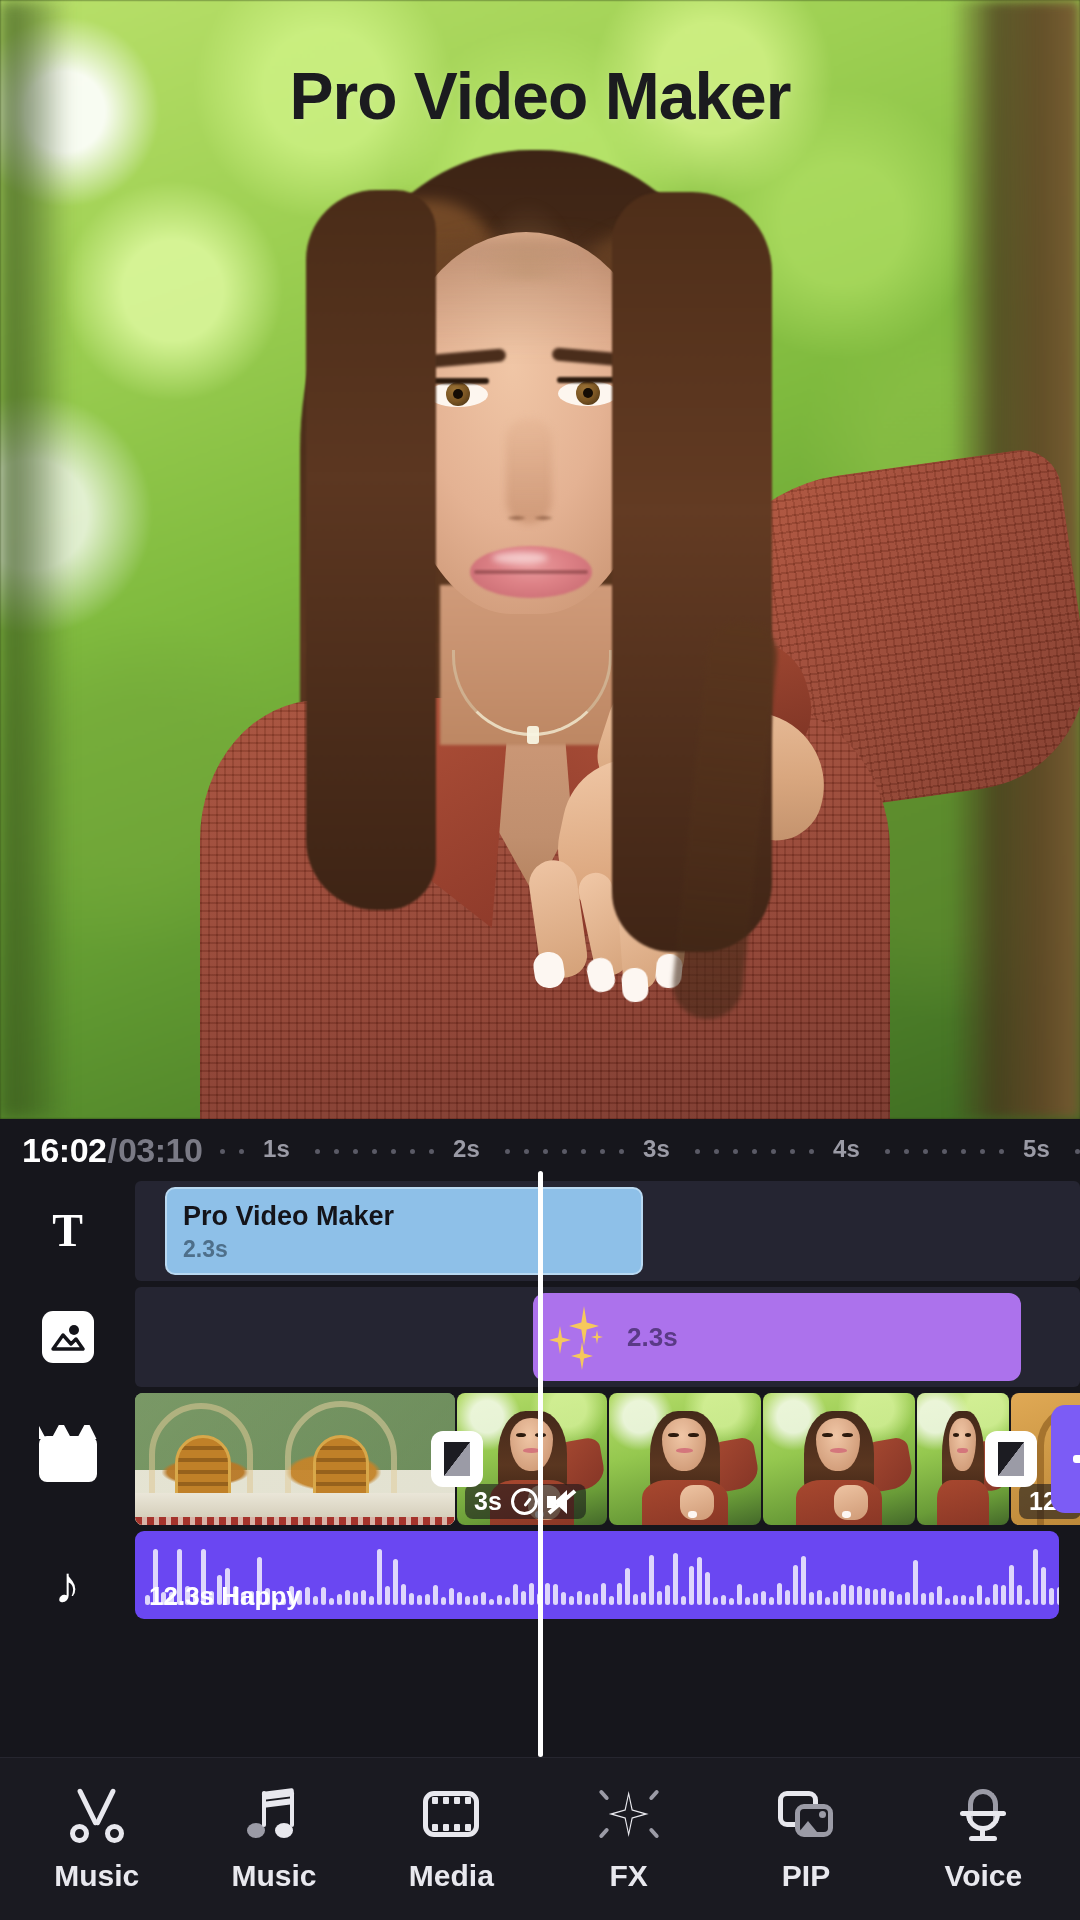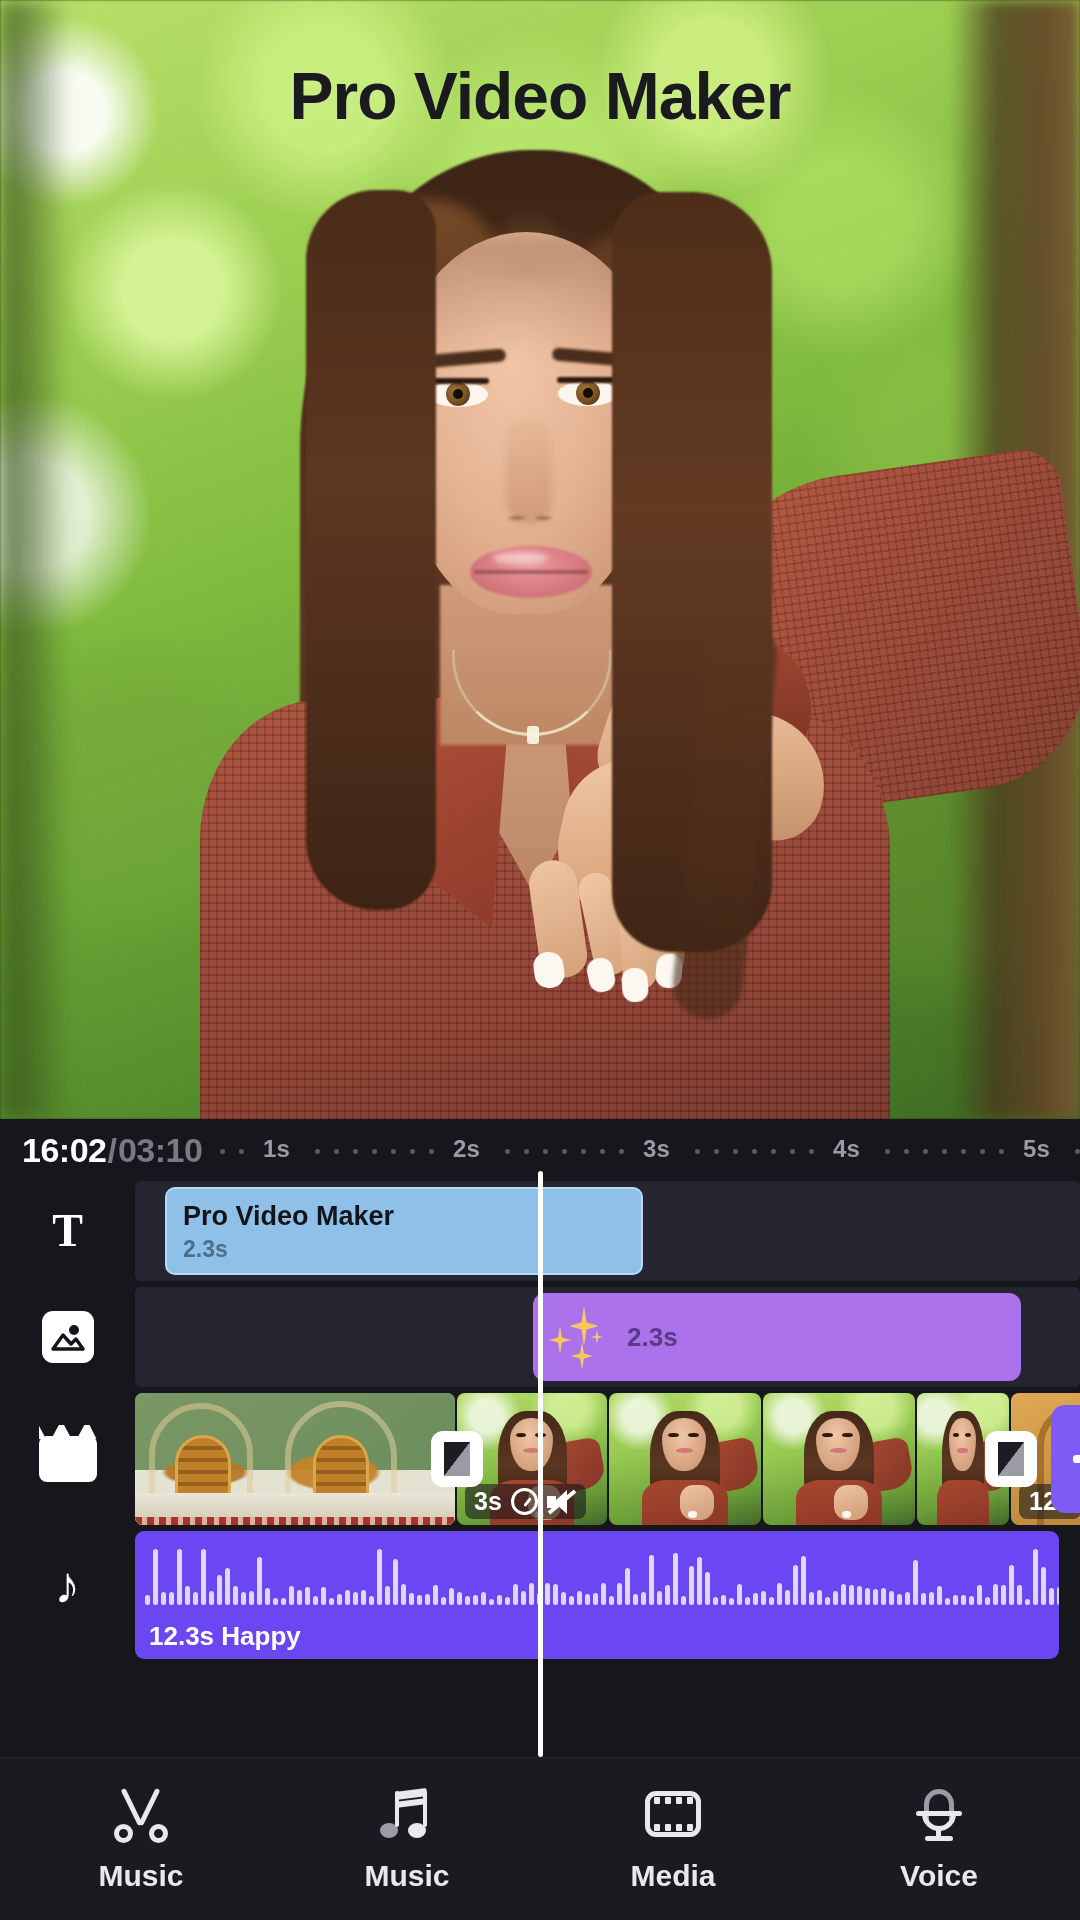--- a/index.html
+++ b/index.html
@@ -595,21 +595,21 @@
     content: ""; position: absolute; background: #ffffff; border-radius: 3px;
   }
   .add-plus::before { left: 0; top: 18px; width: 44px; height: 8px; }
   .add-plus::after  { left: 18px; top: 0; width: 8px; height: 44px; }
 
   
   .track.audio { height: 108px; }
   .audio-lane { position: relative; flex: 1; height: 108px; }
   .clip-audio {
     position: absolute; left: 0; top: 0;
-    width: 924px; height: 128px;
+    width: 924px; height: 88px;
     background: #6a47f2;
     border-radius: 9px;
     overflow: hidden;
   }
   .wave {
     position: absolute;
     left: 10px; right: 4px; top: 18px;
     height: 56px;
     display: flex; align-items: flex-end; gap: 3px;
   }
@@ -1125,22 +1125,41 @@
         <i class="fm-perf" style="left:32px;top:12px"></i>
         <i class="fm-perf" style="left:43px;top:12px"></i>
         <i class="fm-perf" style="left:10px;top:39px"></i>
         <i class="fm-perf" style="left:21px;top:39px"></i>
         <i class="fm-perf" style="left:32px;top:39px"></i>
         <i class="fm-perf" style="left:43px;top:39px"></i>
       </span>
       <span class="tool-lb">Media</span>
     </div>
 
-
-
+    <div class="tool">
+      <span class="tool-ic">
+        <i class="sk-star"></i>
+        <i class="sk-ray" style="left:2px;top:4px;transform:rotate(-42deg)"></i>
+        <i class="sk-ray" style="left:52px;top:4px;transform:rotate(42deg)"></i>
+        <i class="sk-ray" style="left:2px;top:42px;transform:rotate(42deg)"></i>
+        <i class="sk-ray" style="left:52px;top:42px;transform:rotate(-42deg)"></i>
+      </span>
+      <span class="tool-lb">FX</span>
+    </div>
+
+
+    <div class="tool">
+      <span class="tool-ic">
+        <i class="pip-back"></i>
+          <i class="pip-front"></i>
+          <i class="pip-mt"></i>
+          <i class="pip-sun"></i>
+      </span>
+      <span class="tool-lb">PIP</span>
+    </div>
 
     <div class="tool">
       <span class="tool-ic">
         <i class="mic-arc"></i>
           <i class="mic-cup"></i>
           <i class="mic-bar"></i>
         <i class="mic-stem"></i>
           <i class="mic-base"></i>
       </span>
       <span class="tool-lb">Voice</span>

